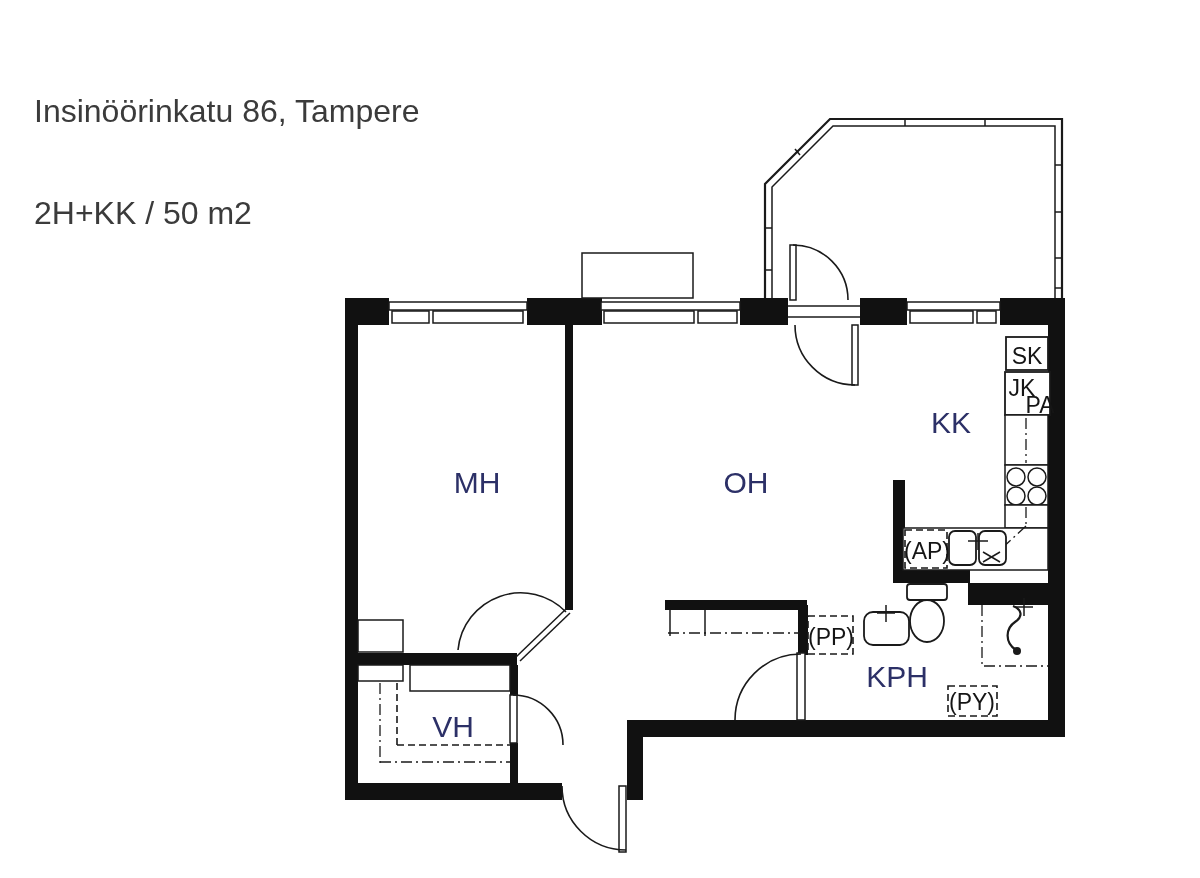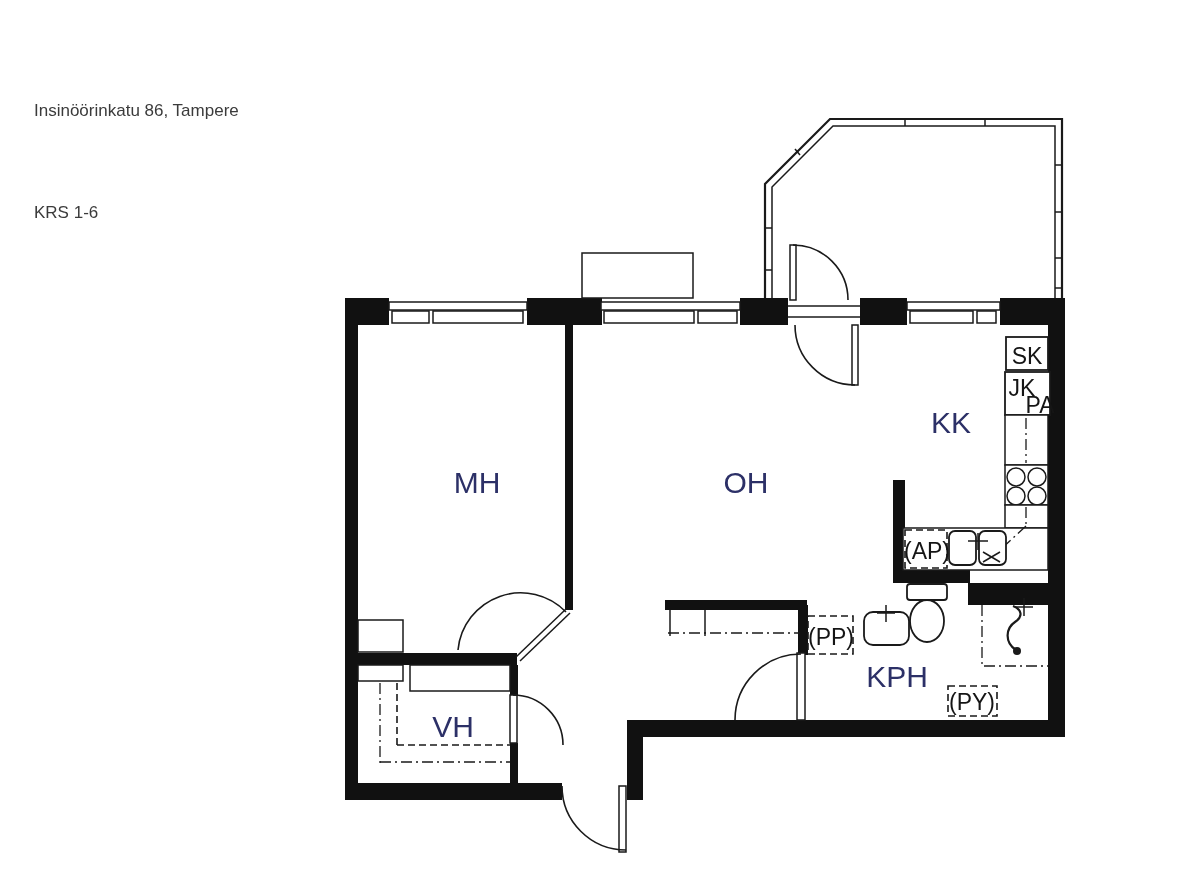--- a/index.html
+++ b/index.html
@@ -2,42 +2,42 @@
 <html style="--wall: #111111; --line: #1a1a1a; --room: #2c3067; --header: #3b3b3b; --bg: #ffffff;"><head>
 <meta charset="utf-8">
 <style>
   :root{
     --wall:#111111; --line:#1a1a1a; --room:#2c3067; --header:#3b3b3b; --bg:#ffffff;
   }
   html,body{margin:0;padding:0;background:#fff;}
   .canvas{position:relative;width:1200px;height:878px;background:var(--bg);overflow:hidden;
           font-family:"Liberation Sans", sans-serif;}
   .header{position:absolute;left:34px;top:26px;color:var(--header);
-          font-size:17px;line-height:34px;white-space:pre;}
+          font-size:32px;line-height:34px;white-space:pre;}
   svg{position:absolute;left:0;top:0;}
   .wall{fill:var(--wall);stroke:none;}
   .thin{fill:none;stroke:var(--line);stroke-width:1.5;}
   .thin2{fill:none;stroke:var(--line);stroke-width:2.2;}
   .fixt{fill:#ffffff;stroke:var(--line);stroke-width:1.8;}
   .whitebox{fill:#ffffff;stroke:var(--line);stroke-width:1.5;}
   .dashbox{fill:none;stroke:var(--line);stroke-width:1.6;stroke-dasharray:7 4;}
   .dashdot{fill:none;stroke:var(--line);stroke-width:1.3;stroke-dasharray:11 4 2 4;}
   .arc{fill:none;stroke:var(--line);stroke-width:1.6;}
   .leaf{fill:#ffffff;stroke:var(--line);stroke-width:1.5;}
   .roomlabel{fill:var(--room);font-size:30px;font-family:"Liberation Sans",sans-serif;}
   .smalllabel{fill:#151515;font-size:23px;font-family:"Liberation Sans",sans-serif;}
 </style>
 </head>
 <body>
 
 <div class="canvas">
 
   <div class="header">
     <div>Insinöörinkatu 86, Tampere</div>
-    <div>KRS 1-6</div>
+    <div>2H+KK / 50 m2</div>
   </div>
 
   <svg width="1200" height="878" viewBox="0 0 1200 878">
 
     <g>
       <path class="thin2" d="M 765 300 L 765 184 L 830 119 L 1062 119 L 1062 298"></path>
       <path class="thin" d="M 772 300 L 772 187 L 833 126 L 1055 126 L 1055 298"></path>
       <g>
         <line class="thin" x1="765" y1="228" x2="772" y2="228"></line>
         <line class="thin" x1="765" y1="270" x2="772" y2="270"></line>

